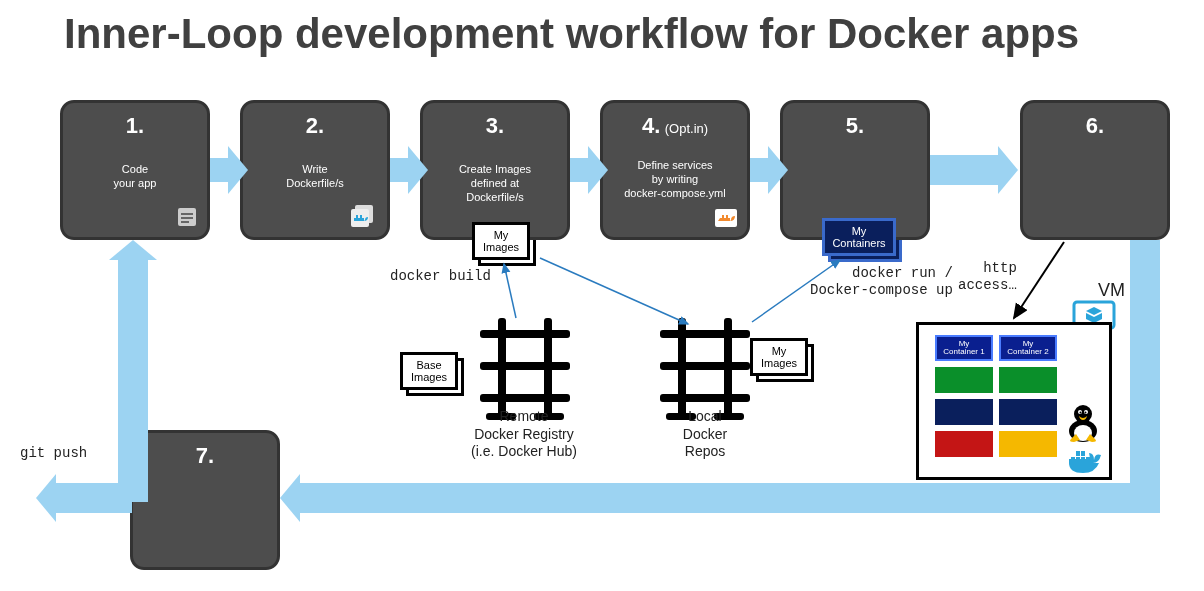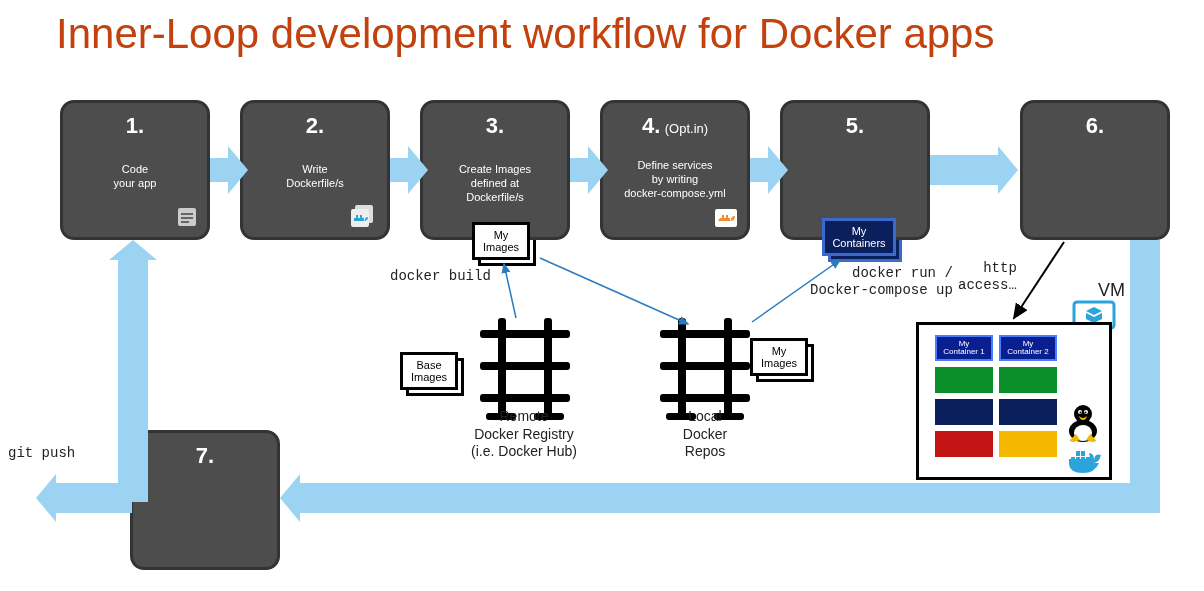--- a/index.html
+++ b/index.html
@@ -7,24 +7,24 @@
   width: 1204px;
   height: 591px;
   background: #fff;
   font-family: "Segoe UI", Arial, sans-serif;
   position: relative;
   overflow: hidden;
 }
 .title {
   position: absolute;
   top: 10px;
-  left: 56px;
+  left: 64px;
   font-size: 42px;
-  font-weight: 400;
-  color: #c2410c;
+  font-weight: 700;
+  color: #404040;
 }
 .step-box {
   position: absolute;
   width: 150px;
   height: 140px;
   background: #4d4d4d;
   border: 3px solid #333;
   border-radius: 14px;
   color: #fff;
   text-align: center;
@@ -249,21 +249,21 @@
 <div class="flow flow-arrow-right" style="left:210px; top:158px; width:20px; height:24px"></div>
 <div class="flow flow-arrow-right" style="left:390px; top:158px; width:20px; height:24px"></div>
 <div class="flow flow-arrow-right" style="left:570px; top:158px; width:20px; height:24px"></div>
 <div class="flow flow-arrow-right" style="left:750px; top:158px; width:20px; height:24px"></div>
 <div class="flow flow-arrow-right" style="left:930px; top:155px; width:70px; height:30px"></div>
 
 <div class="flow" style="left:1130px; top:240px; width:30px; height:258px"></div>
 <div class="flow flow-arrow-left" style="left:298px; top:483px; width:862px; height:30px"></div>
 
 <div class="flow flow-arrow-left" style="left:54px; top:483px; width:78px; height:30px"></div>
-<div class="mono" style="left:8px; top:445px; text-align:right">git push</div>
+<div class="mono" style="left:20px; top:445px; text-align:right">git push</div>
 
 <div class="flow flow-arrow-up" style="left:118px; top:258px; width:30px; height:244px"></div>
 
 <div class="mini-box shadow" style="left:472px; top:222px; width:58px">My<br>Images</div>
 <div class="mini-box navy shadow" style="left:822px; top:218px; width:74px">My<br>Containers</div>
 
 <div class="rack" style="left:480px; top:318px">
   <div class="rack-rail left"></div>
     <div class="rack-rail right"></div>
   <div class="rack-shelf" style="top:12px"></div>

